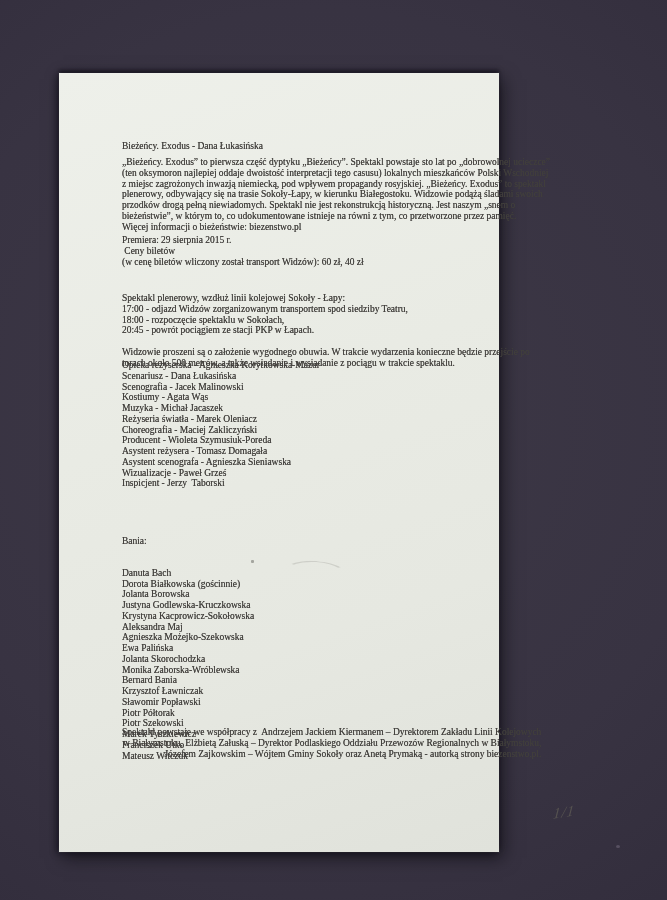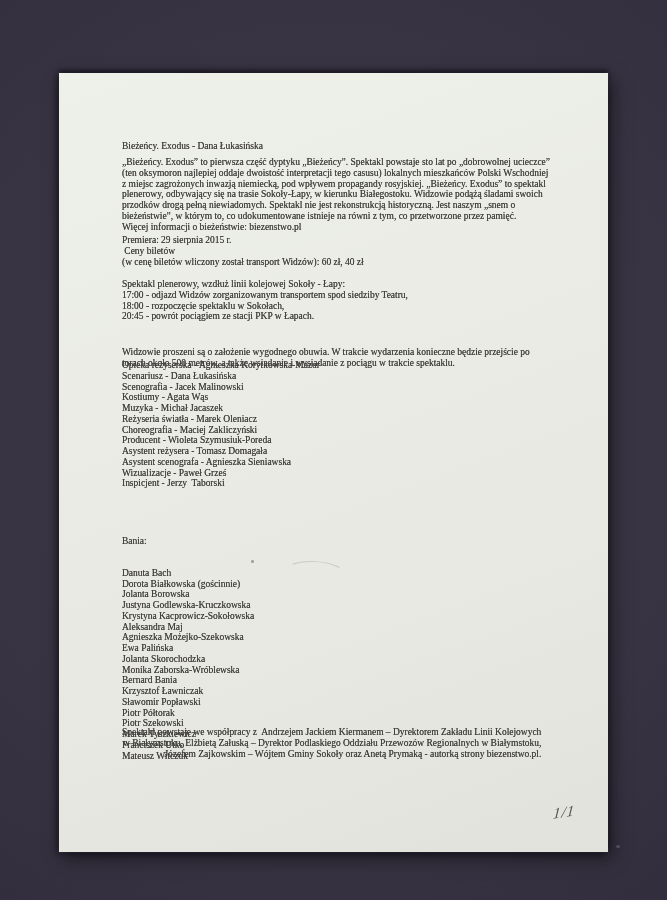--- a/index.html
+++ b/index.html
@@ -6,42 +6,42 @@
   body {
     width: 667px; height: 900px;
     position: relative;
     overflow: hidden;
     background: radial-gradient(ellipse 120% 90% at 48% 46%, #3d3846 0%, #383342 50%, #322d3c 78%, #2b2734 100%);
     font-family: "Liberation Serif", "DejaVu Serif", serif;
   }
   .paper {
     position: absolute;
     left: 59px; top: 73px;
-    width: 549px; height: 779px;
+    width: 440px; height: 779px;
     background: linear-gradient(160deg, #eef0ea 0%, #e9ebe4 42%, #e6e8e1 70%, #e0e2db 100%);
     box-shadow:
       0 -3px 4px rgba(10, 8, 16, 0.55),
       -3px 2px 6px rgba(10, 8, 16, 0.35),
       4px 6px 16px rgba(6, 5, 10, 0.55),
       0 0 0 1px rgba(255,255,255,0.06);
   }
   .block {
     position: absolute;
     left: 63px;
     white-space: pre;
     font-size: 9.5px;
     line-height: 10.75px;
     color: #413f3c;
     letter-spacing: -0.02px;
     text-shadow: 0 0 0.35px rgba(66, 64, 60, 0.85);
   }
   .b-title        { top: 68px; }
   .b-intro        { top: 84px; }
   .b-premiere     { top: 162px; }
-  .b-schedule     { top: 206px; }
+  .b-schedule     { top: 220px; }
   .b-note         { top: 274px; }
   .b-credits      { top: 287px; }
   .b-cast         { top: 441px; }
   .b-cooperation  { top: 654px; text-align: right; }
   .b-funding      { top: 697px; }
   .handwritten {
     position: absolute;
     left: 494px; top: 731px;
     font-size: 15px;
     font-style: italic;

